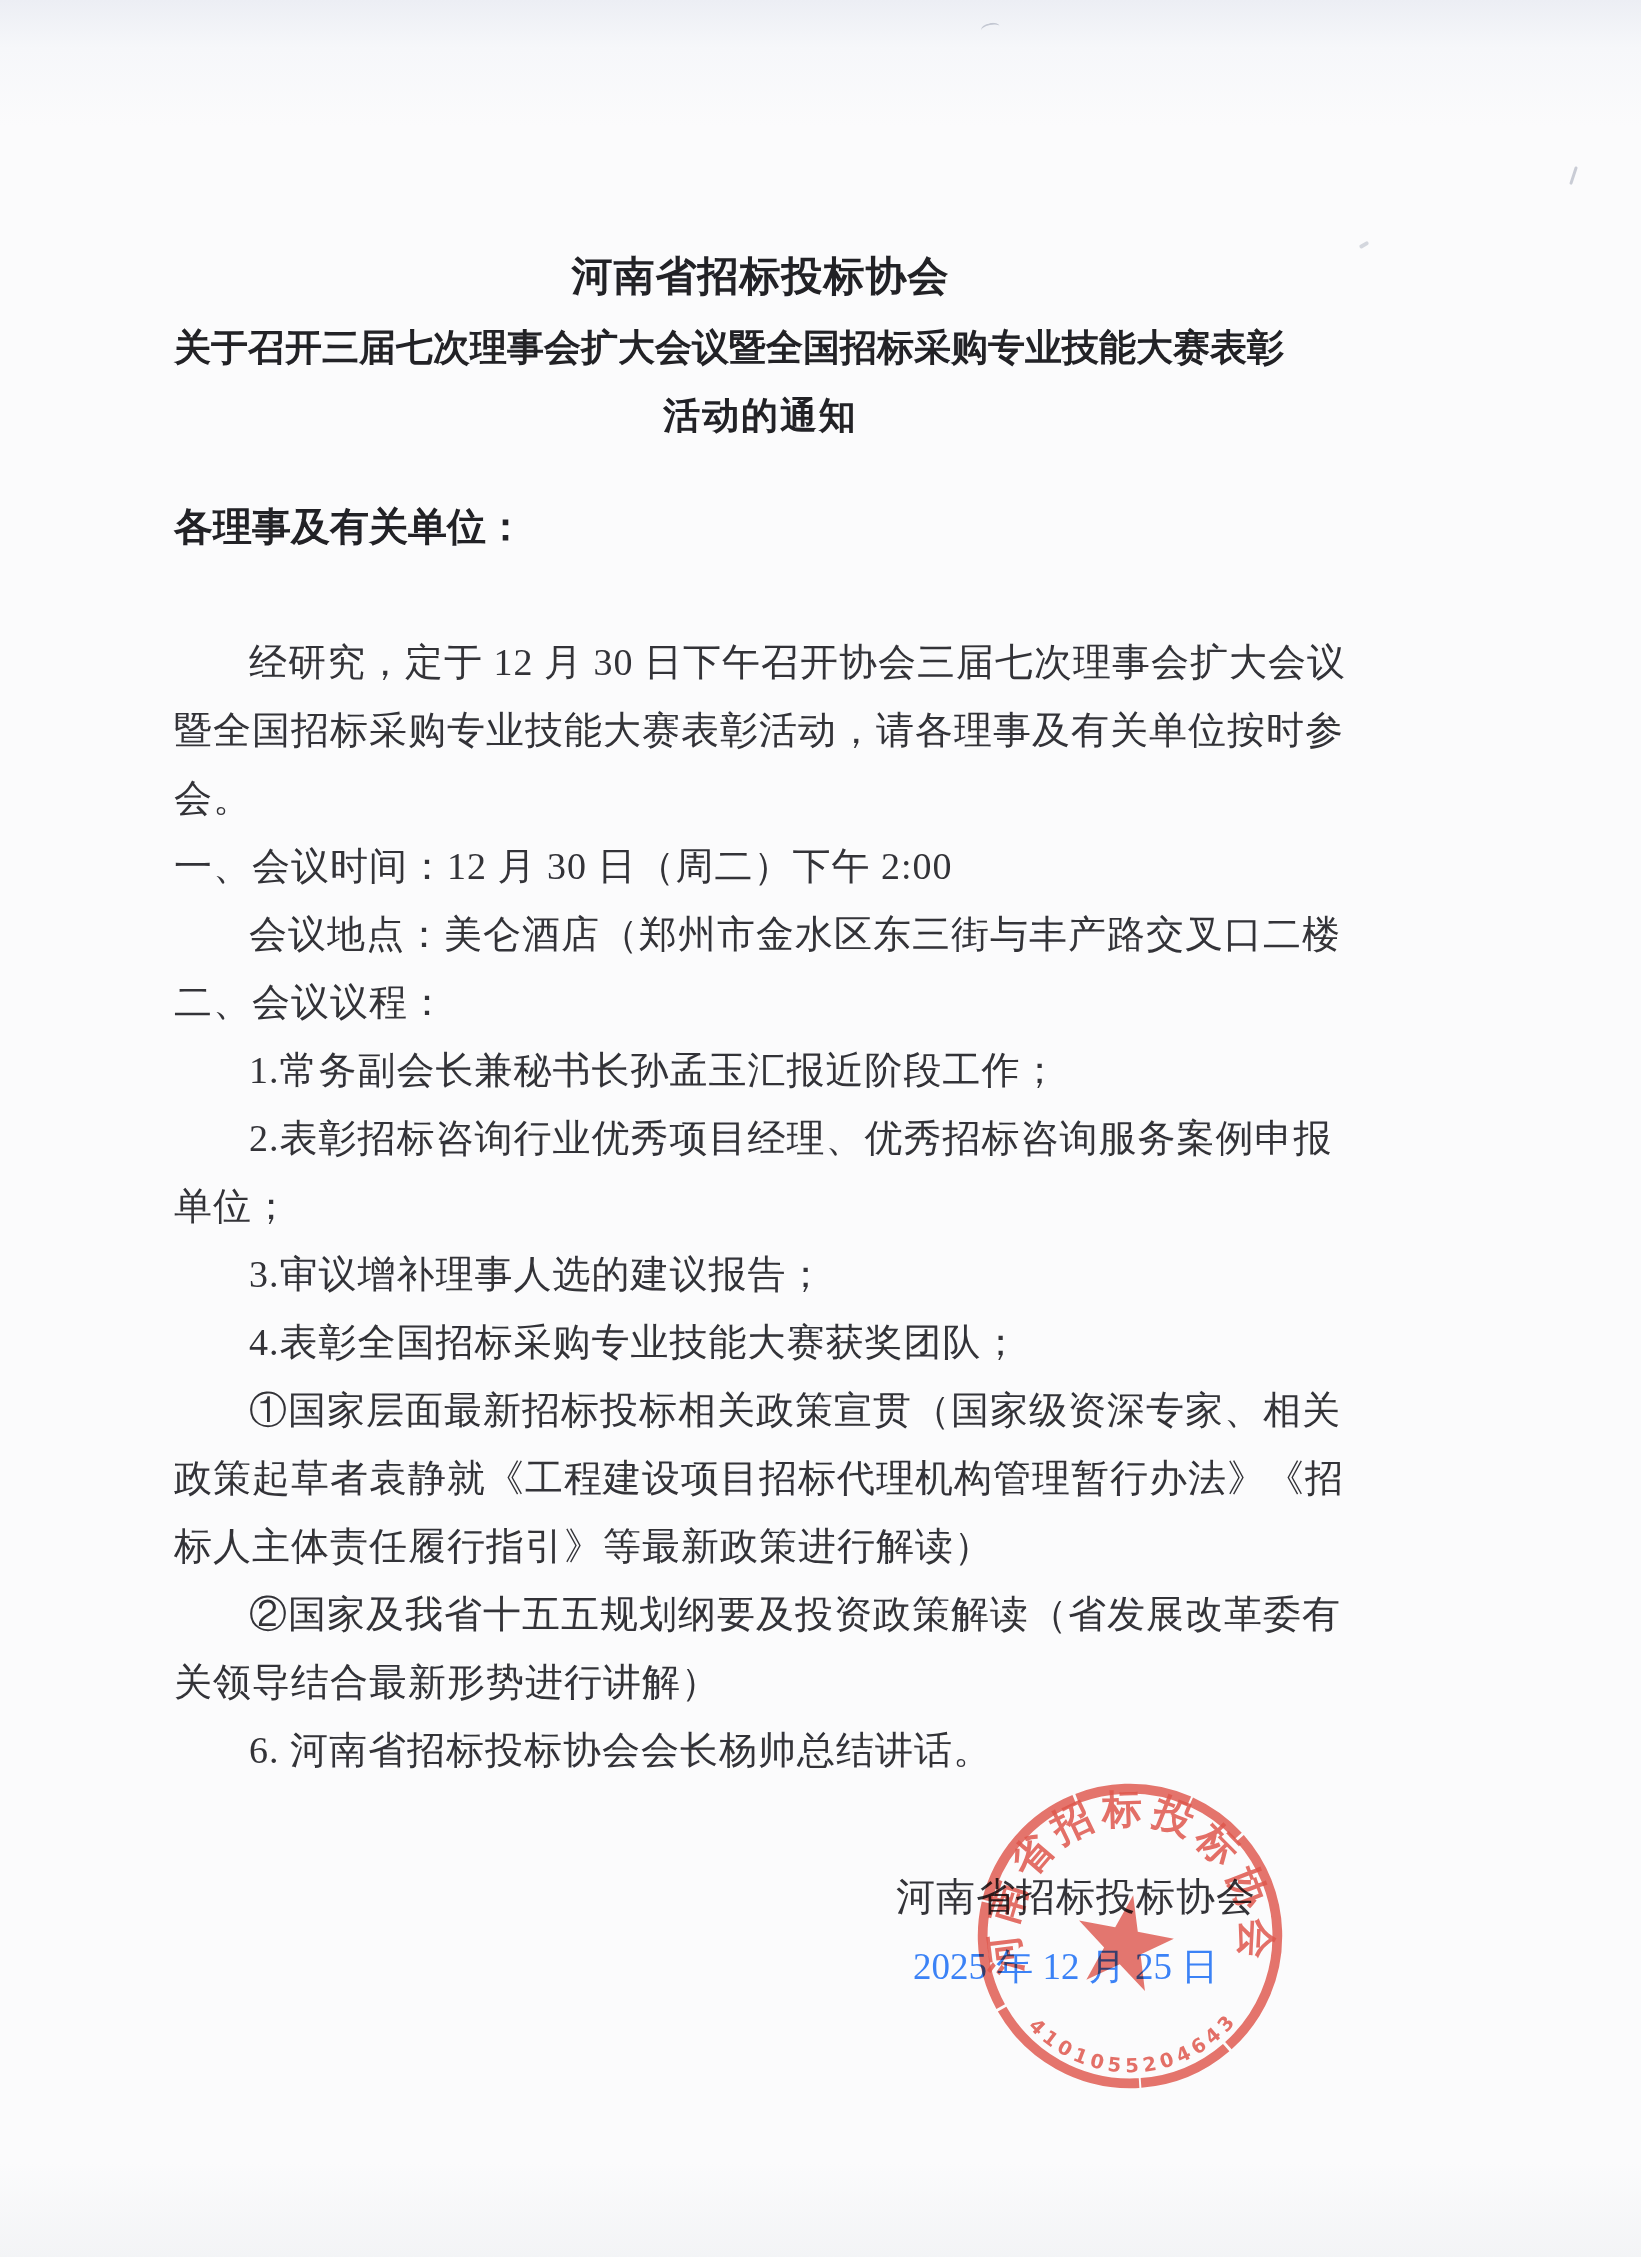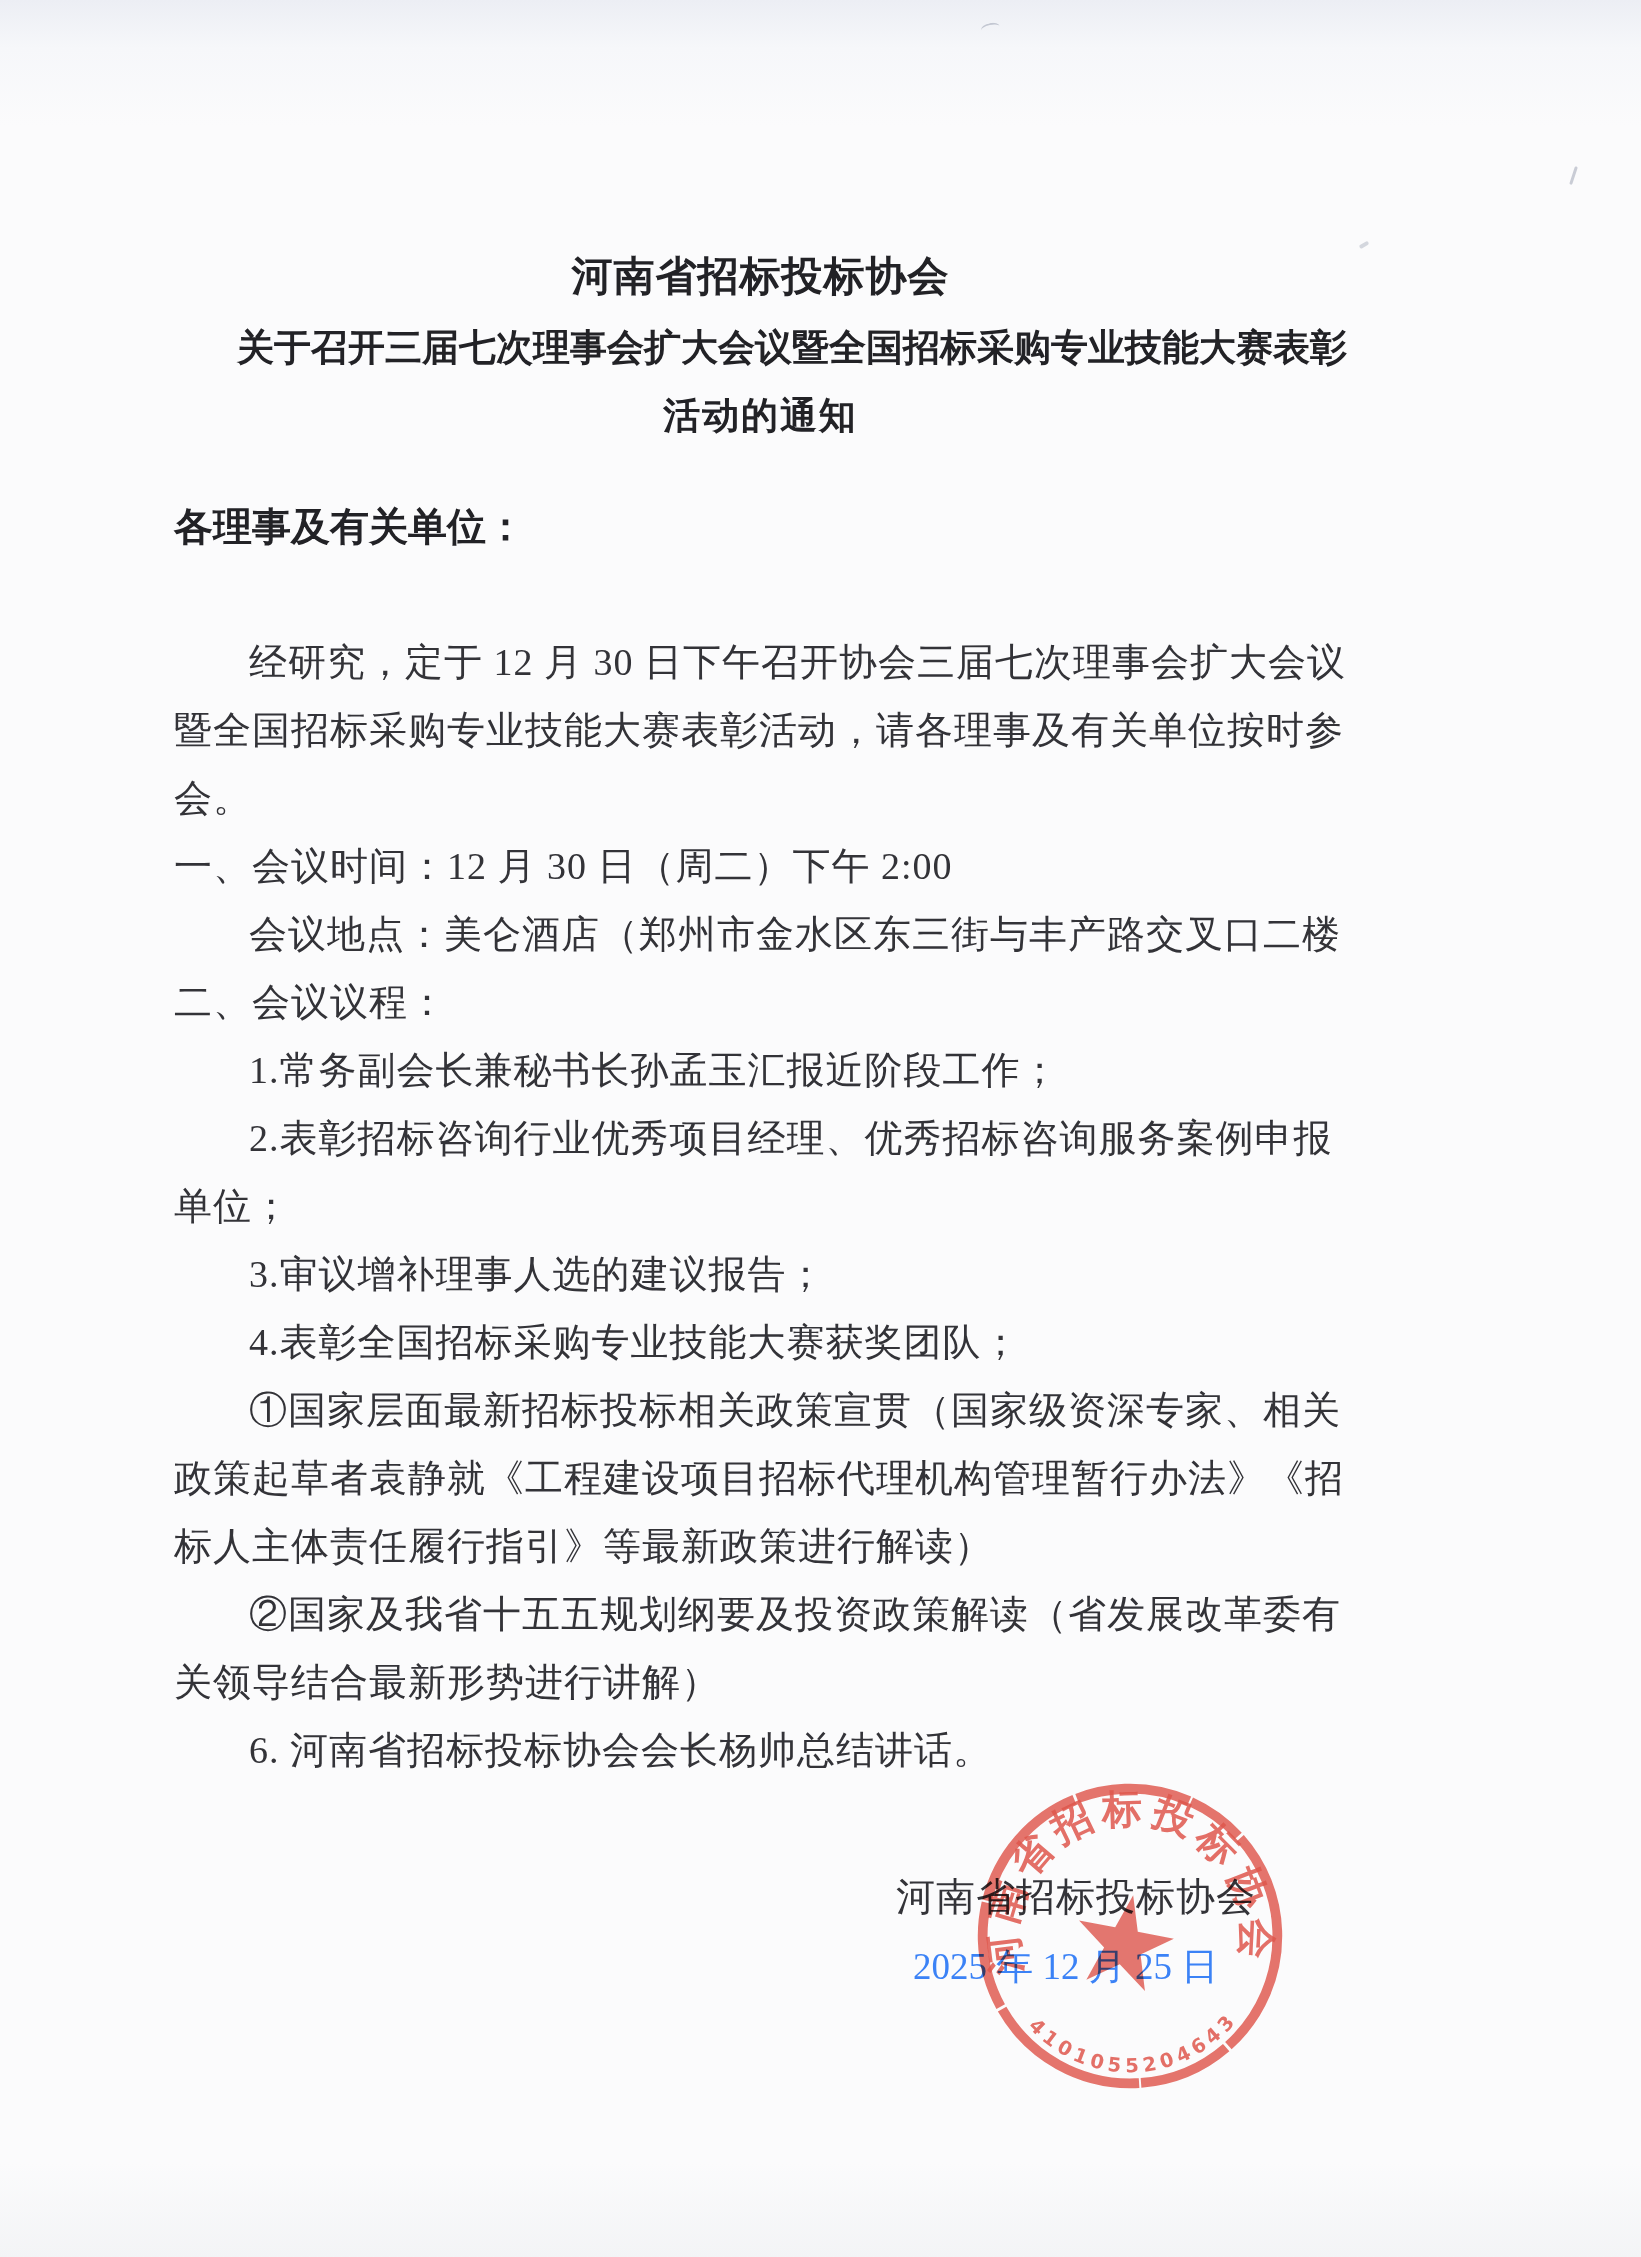--- a/index.html
+++ b/index.html
@@ -10,21 +10,21 @@
     color:#2f2f33;
   }
   .page{position:absolute;inset:0;padding-left:9px;}
   
   .doc-title{
     position:absolute;top:251px;left:174px;width:1173px;text-align:center;
     font-family:"Liberation Sans","DejaVu Sans",sans-serif;font-weight:700;
     font-size:41px;line-height:50px;color:#222226;letter-spacing:1px;white-space:nowrap;
   }
   .doc-sub1{
-    position:absolute;top:324px;left:174px;width:1173px;text-align:right;
+    position:absolute;top:324px;left:174px;width:1173px;text-align:left;
     font-family:"Liberation Sans","DejaVu Sans",sans-serif;font-weight:700;
     font-size:37px;line-height:48px;color:#222226;white-space:nowrap;
   }
   .doc-sub2{
     position:absolute;top:392px;left:174px;width:1173px;text-align:center;
     font-family:"Liberation Sans","DejaVu Sans",sans-serif;font-weight:700;
     font-size:37px;line-height:48px;color:#222226;letter-spacing:1.9px;white-space:nowrap;
   }
   .salutation{
     position:absolute;top:502px;left:174px;width:1173px;

